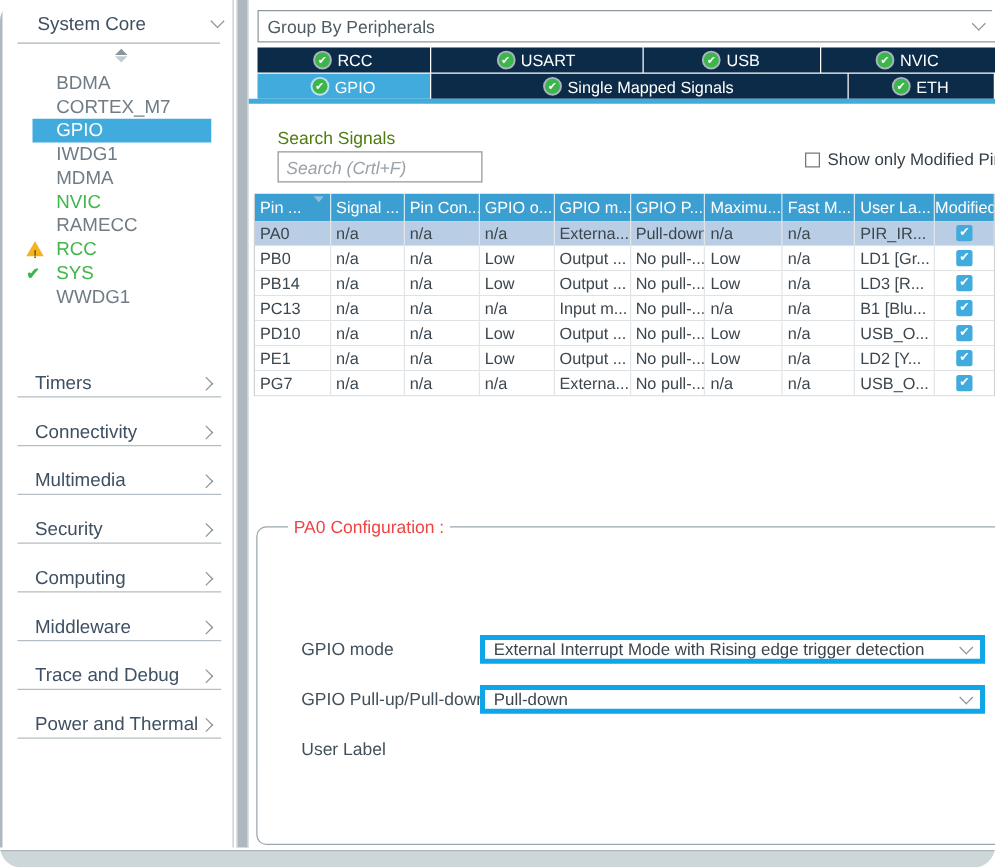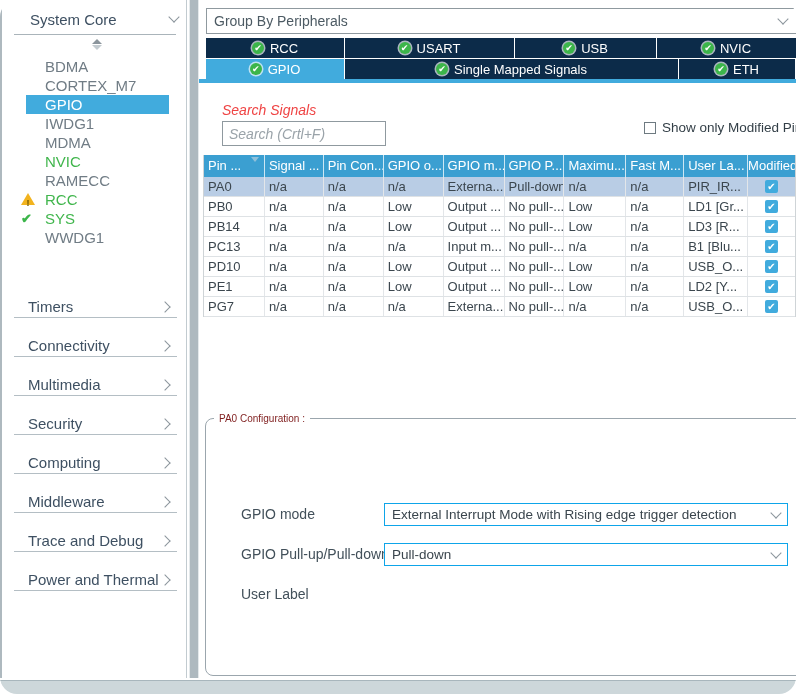--- a/index.html
+++ b/index.html
@@ -51,21 +51,21 @@
   .tab { height:20px; background:#0c2b49; color:#fff; font-size:13px;
          display:flex; align-items:center; justify-content:center; gap:6px; cursor:pointer; }
   .tab.selected { background:#41abdd; }
   .badge { width:12px; height:12px; border-radius:50%; background:#3cb54a;
            box-shadow:0 0 0 1.5px rgba(255,255,255,.65); color:#fff; font-size:9px;
            line-height:12px; text-align:center; flex:0 0 auto; }
   .t1a{width:138px}.t1b{width:169px}.t1c{width:141px}.t1d{width:139px}
   .t2a{width:138px}.t2b{width:333px}.t2c{width:116px}
   .tab-underline { position:absolute; left:199px; top:79px; width:597px; height:4px; background:#41abdd; }
 
-  .search-label { position:absolute; left:222px; top:102px; font-size:14px; color:#ef4444;font-style:italic; }
+  .search-label { position:absolute; left:222px; top:102px; font-size:14px; color:#4d7c0f; }
   .search-input { position:absolute; left:222px; top:121px; width:164px; height:25px;
                   border:1px solid #8f999f; padding:0 6px; font-size:14px; color:#3a454d;
                   font-family:"Liberation Sans", sans-serif; }
   .search-input::placeholder { font-style:italic; color:#9aa3a9; }
   .show-modified { position:absolute; left:644px; top:120px; display:flex; align-items:center; gap:6px;
                    font-size:13.5px; color:#333f47; white-space:nowrap; cursor:pointer; }
   .cb-empty { width:12px; height:12px; border:1px solid #6e7a81; background:#fff; flex:0 0 auto; }
 
   
   .ptable { position:absolute; left:203px; top:155px; width:593px;
@@ -85,23 +85,23 @@
   .sort-icon { position:absolute; right:5px; top:4px; }
   .sort-icon .s { width:0; height:0; border-left:4px solid transparent; border-right:4px solid transparent; margin:1px 0; }
   .sort-icon .su { border-bottom:5px solid #e3f1f9; }
   .sort-icon .sd { border-top:5px solid #8fc0da; }
   .cb-checked { width:13px; height:13px; background:#41abdd; border-radius:2px;
                 color:#fff; font-size:10px; line-height:13px; text-align:center; cursor:pointer; }
 
   
   .config { position:absolute; left:205px; top:413px; width:640px; height:263px;
             border:1px solid #9ba6ad; border-radius:8px; background:#fff; }
-  .config legend { margin-left:8px; padding:0 5px; font-size:10px; color:#7f1d1d; }
+  .config legend { margin-left:24px; padding:0 5px; font-size:14px; color:#ef4444; }
   .fld-label { position:absolute; left:35px; font-size:14px; color:#42505a; }
-  .fld-ctl { position:absolute; left:178px; width:404px; height:23px; border:1px solid #0ea5e9;
+  .fld-ctl { position:absolute; left:178px; width:404px; height:23px; border:4px solid #0ea5e9;
              background:#fff; display:flex; align-items:center; justify-content:space-between;
              padding:0 7px; font-size:13.5px; color:#3a454d; cursor:pointer; white-space:nowrap; overflow:hidden; }
   .r1{top:79px}.r2{top:119px}.r3{top:159px}
   .lr1{top:82px}.lr2{top:122px}.lr3{top:162px}
 
   .bottom-band { position:absolute; left:0; top:680px; width:796px; height:14px;
                  background:#cdd7da; border-top:1px solid #a8b6bc; }
 </style>
 </head>
 <body>

